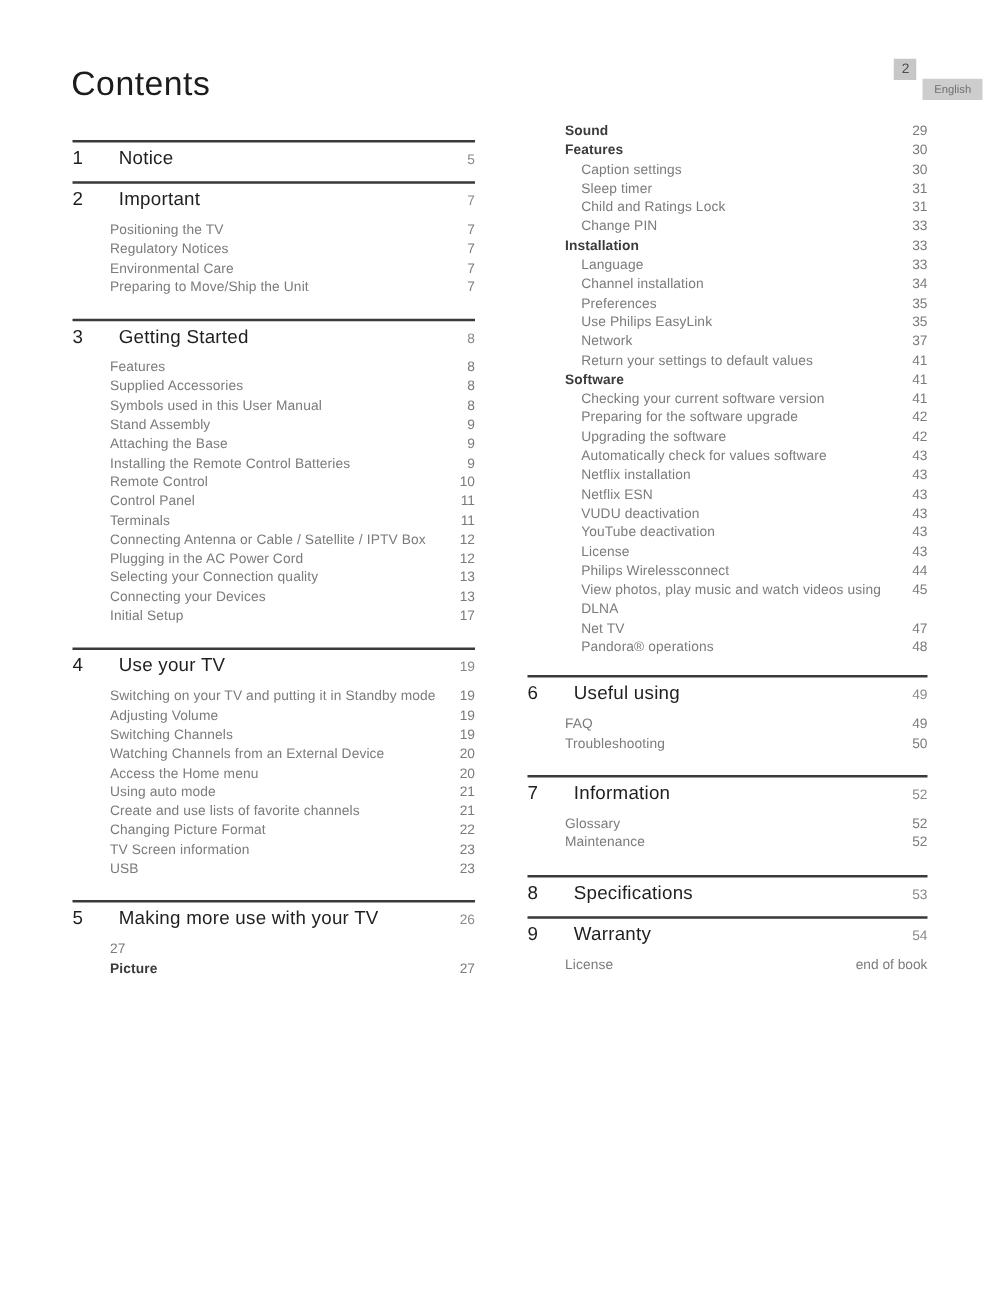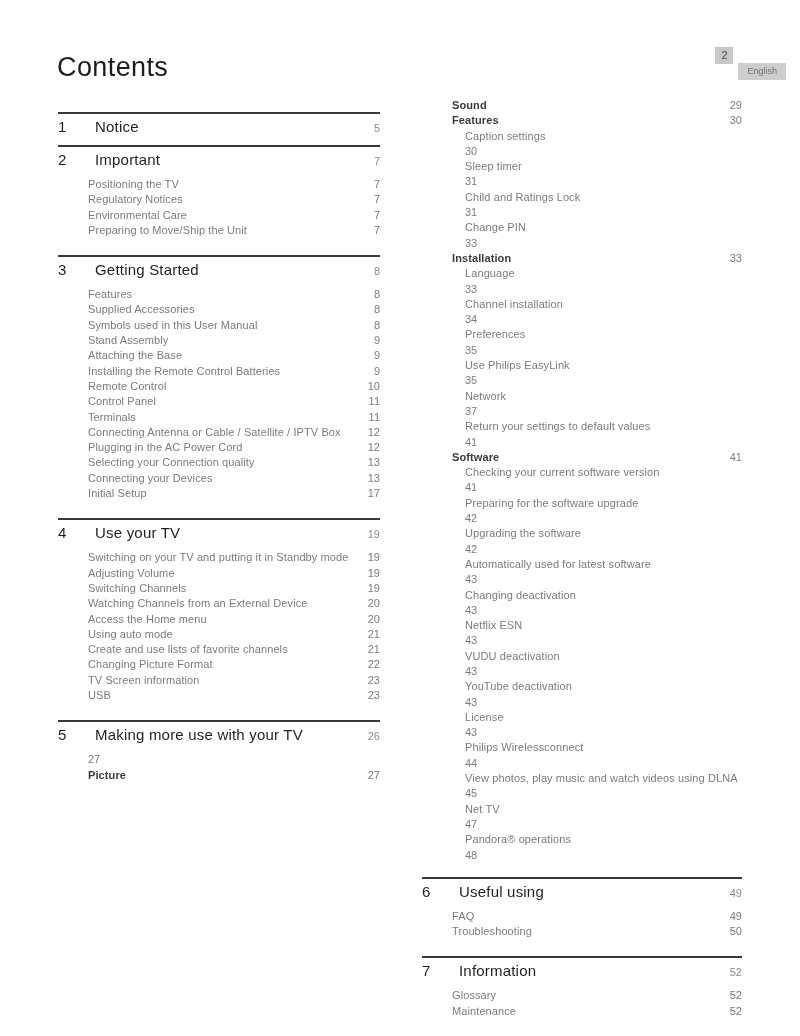--- a/index.html
+++ b/index.html
@@ -61,21 +61,21 @@
   .rows:empty { padding:0; }
   .cont-rows { padding:6px 0 14px 0; }
 
   .row {
     display:flex; align-items:baseline;
     padding-left:30px; line-height:15.3px;
   }
   .row .lbl { flex:1; font-size:11px; color:#7b7b7b; letter-spacing:0.1px; }
   .row .pg  { font-size:11px; color:#7b7b7b; }
   .row.bold .lbl { color:#3b3b3b; font-weight:bold; }
-  .row.indent { padding-left:43px;flex-direction:column; }
+  .row.indent { padding-left:43px; }
 </style>
 </head>
 <body>
 
 <div class="page">
 
   <div class="header-badges">
     <div class="badge-page">2</div>
     <div class="badge-lang">English</div>
   </div>
@@ -316,25 +316,25 @@
         </div>
         <div class="row indent">
           <span class="lbl">Preparing for the software upgrade</span>
           <span class="pg">42</span>
         </div>
         <div class="row indent">
           <span class="lbl">Upgrading the software</span>
           <span class="pg">42</span>
         </div>
         <div class="row indent">
-          <span class="lbl">Automatically used for latest software</span>
-          <span class="pg">43</span>
-        </div>
-        <div class="row indent">
-          <span class="lbl">Changing deactivation</span>
+          <span class="lbl">Automatically check for values software</span>
+          <span class="pg">43</span>
+        </div>
+        <div class="row indent">
+          <span class="lbl">Netflix installation</span>
           <span class="pg">43</span>
         </div>
         <div class="row indent">
           <span class="lbl">Netflix ESN</span>
           <span class="pg">43</span>
         </div>
         <div class="row indent">
           <span class="lbl">VUDU deactivation</span>
           <span class="pg">43</span>
         </div>

